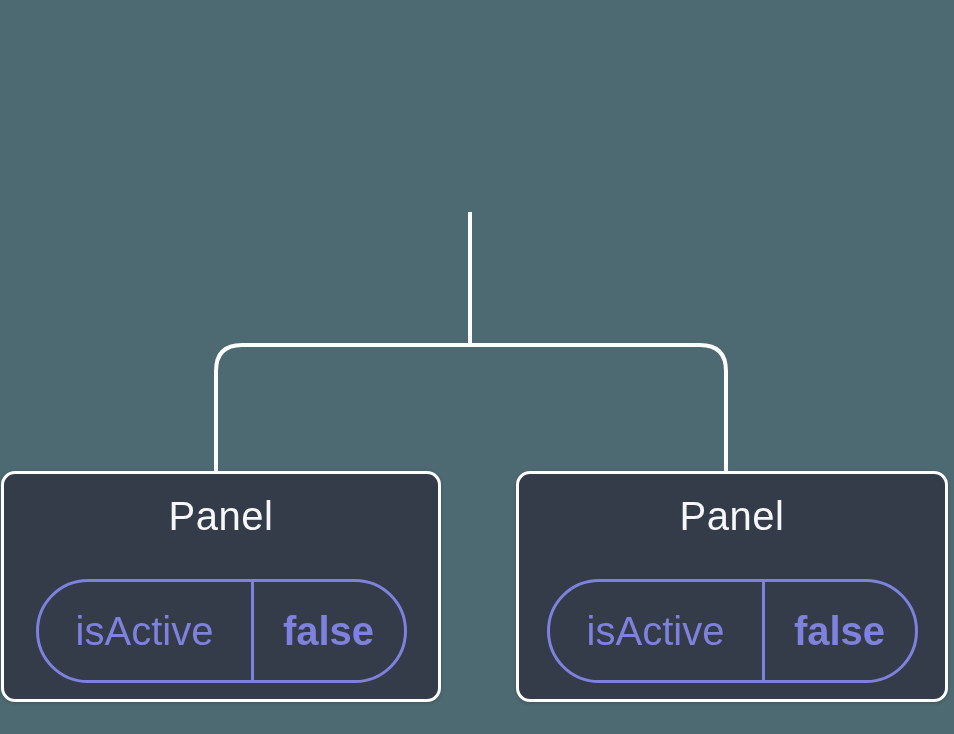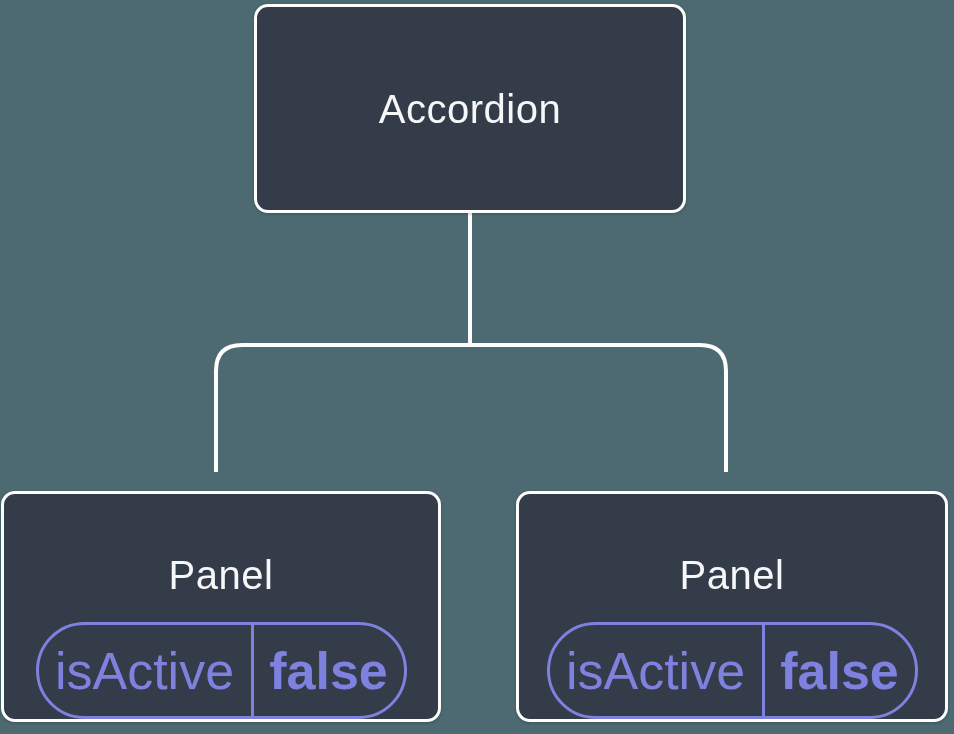--- a/index.html
+++ b/index.html
@@ -42,45 +42,45 @@
     justify-content: center;
   }
   .node-label {
     font-size: 40px;
     font-weight: 500;
     letter-spacing: 0.5px;
     line-height: 46px;
     white-space: nowrap;
   }
   .node-panel {
-    top: 491px;
+    top: 471px;
     height: 231px;
     display: flex;
     flex-direction: column;
     align-items: center;
-    padding-top: 58px;
+    padding-top: 19px;
   }
   .node-panel-left {
     left: 1px;
     width: 440px;
   }
   .node-panel-right {
     left: 516px;
     width: 432px;
   }
   .prop-pill {
-    margin-top: 24px;
+    margin-top: 40px;
     box-sizing: border-box;
     height: 104px;
     border: 3px solid #7e82de;
     border-radius: 54px;
     display: flex;
     align-items: stretch;
     color: #7e82de;
-    font-size: 52px;
+    font-size: 40px;
     background: transparent;
   }
   .prop-name {
     width: 212px;
     display: flex;
     align-items: center;
     justify-content: center;
     border-right: 3px solid #7e82de;
     white-space: nowrap;
   }
@@ -96,23 +96,20 @@
 </head>
 <body>
 
 <div class="canvas">
 
   <svg class="connectors" width="954" height="734" viewBox="0 0 954 734" fill="none" xmlns="http://www.w3.org/2000/svg">
     <path d="M470 212 L470 345" stroke="#fdfdfd" stroke-width="4"></path>
     <path d="M216 472 L216 371 Q216 345 242 345 L700 345 Q726 345 726 371 L726 472" stroke="#fdfdfd" stroke-width="4"></path>
   </svg>
 
-  <div class="node node-root">
-    <span class="node-label">Accordion</span>
-  </div>
 
   <div class="node node-panel node-panel-left">
     <span class="node-label">Panel</span>
     <div class="prop-pill">
       <span class="prop-name">isActive</span>
       <span class="prop-value">false</span>
     </div>
   </div>
 
   <div class="node node-panel node-panel-right">

